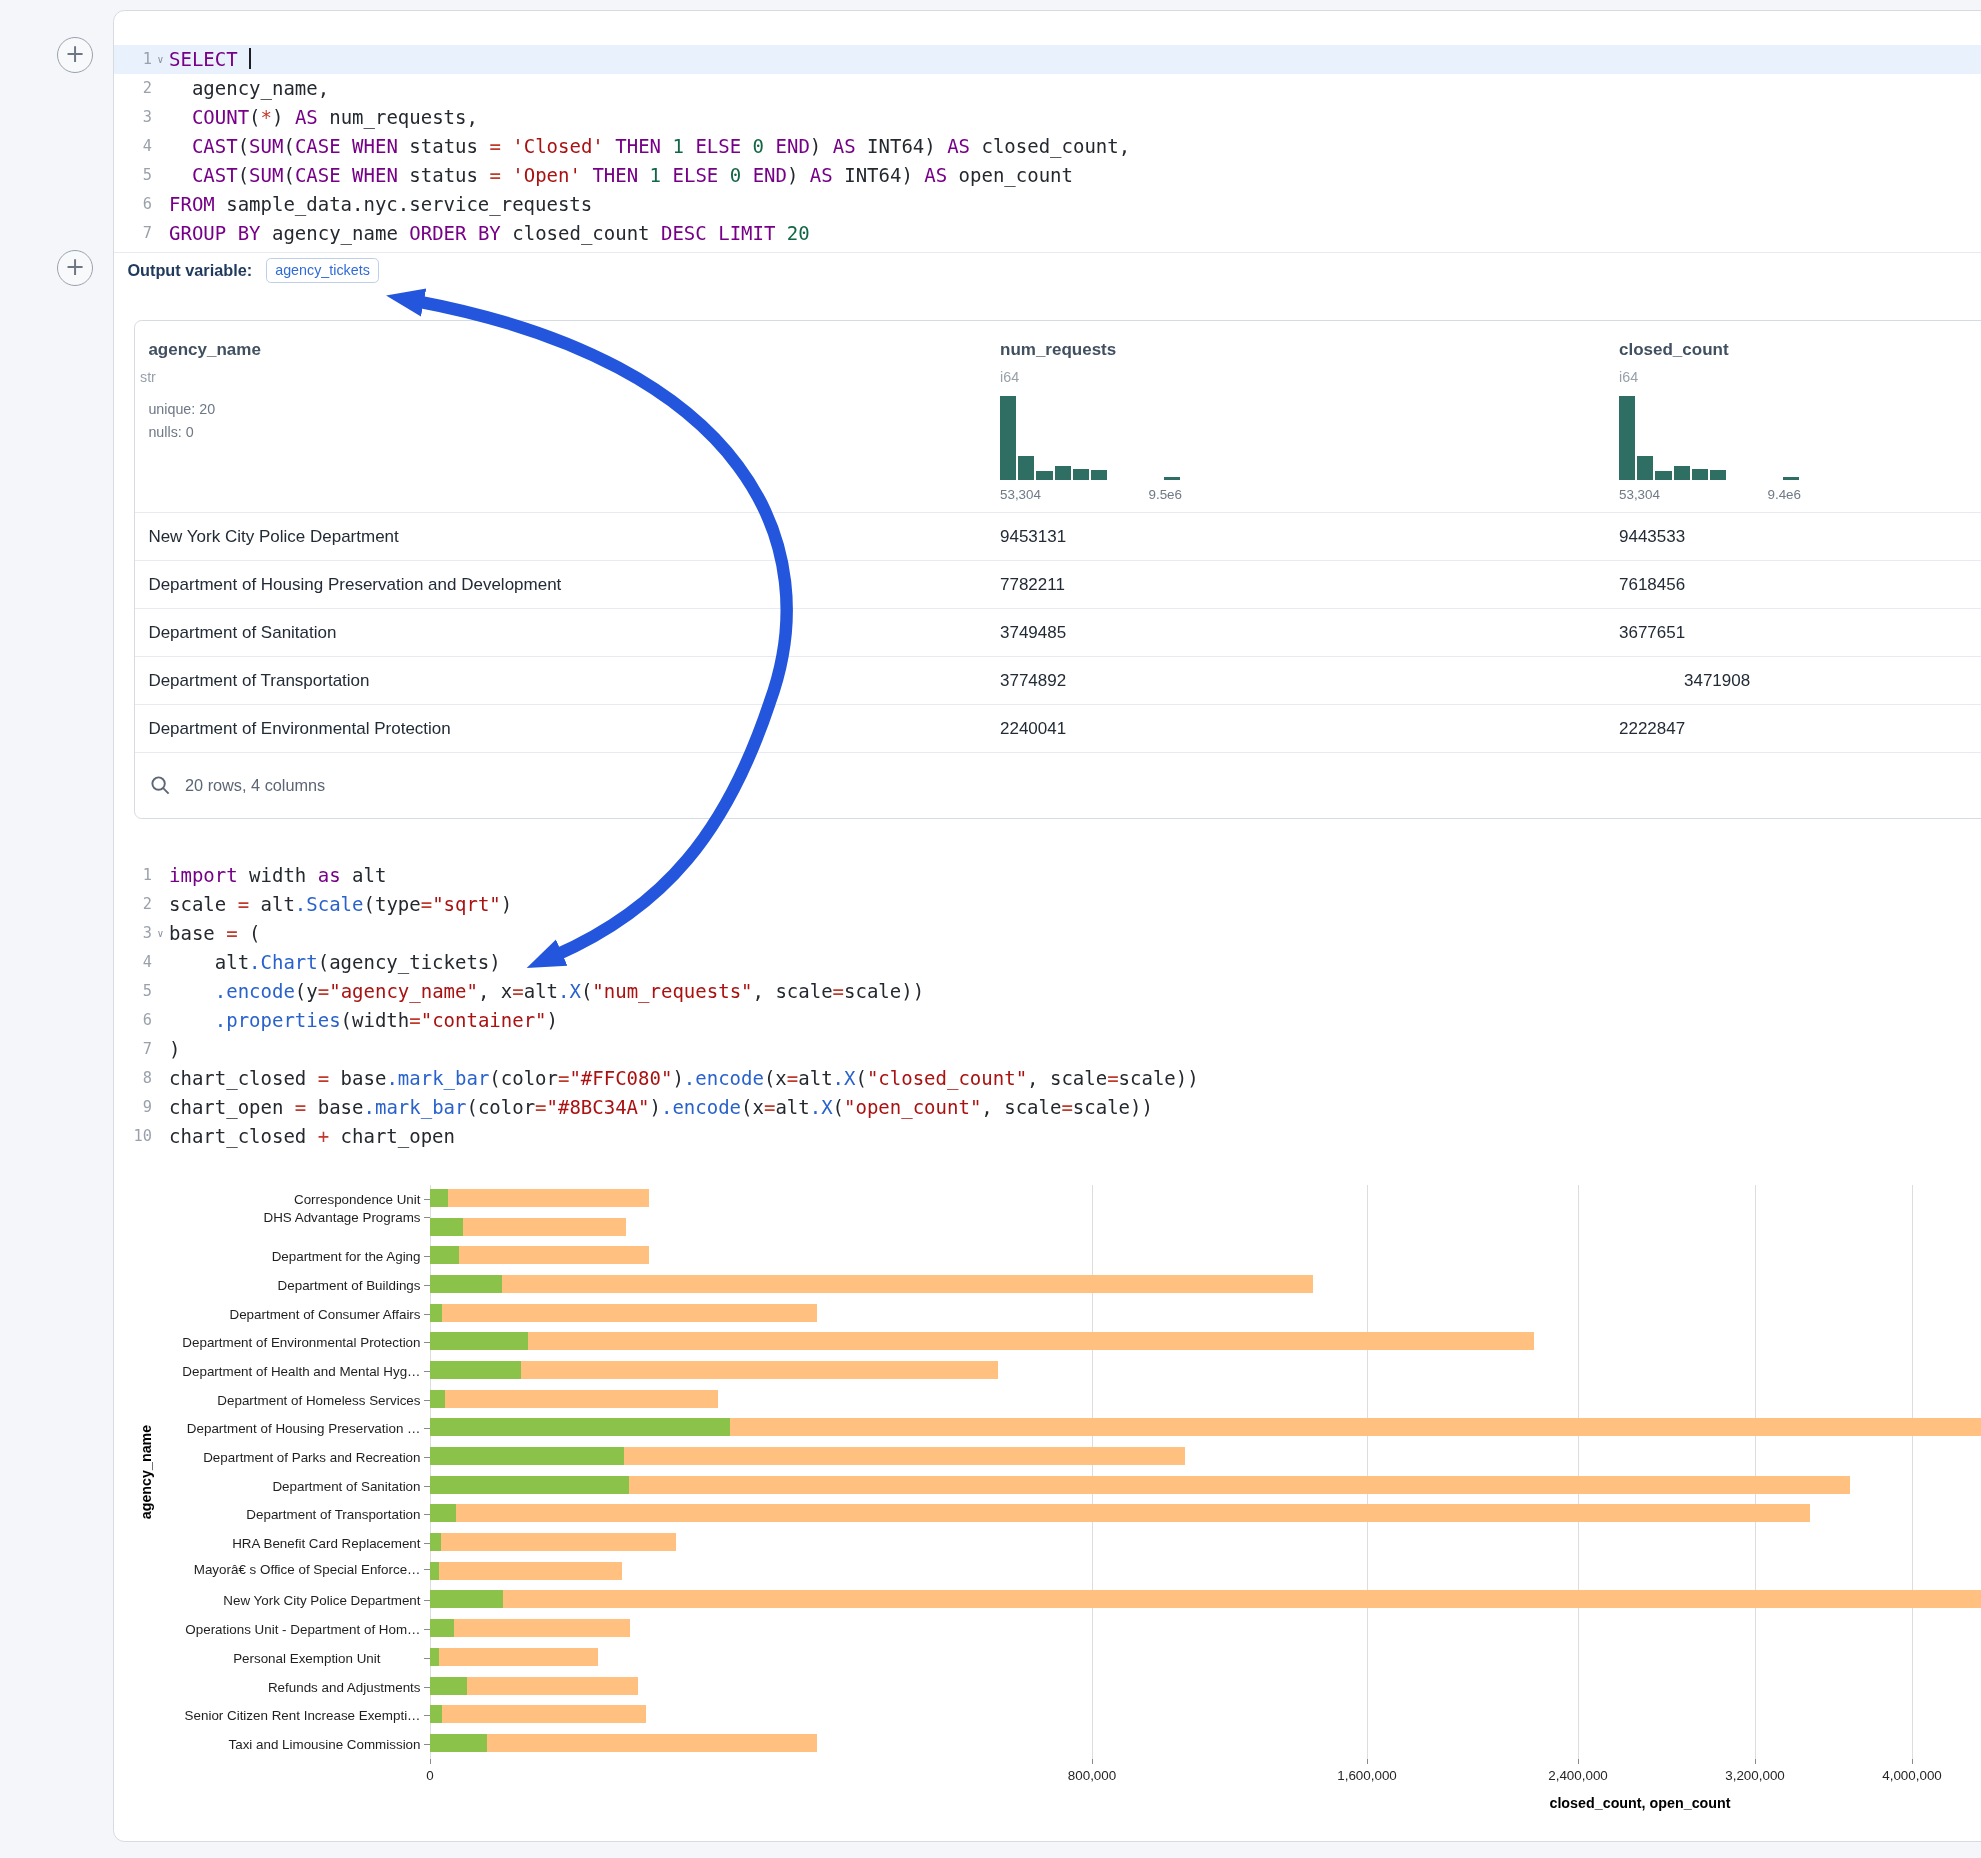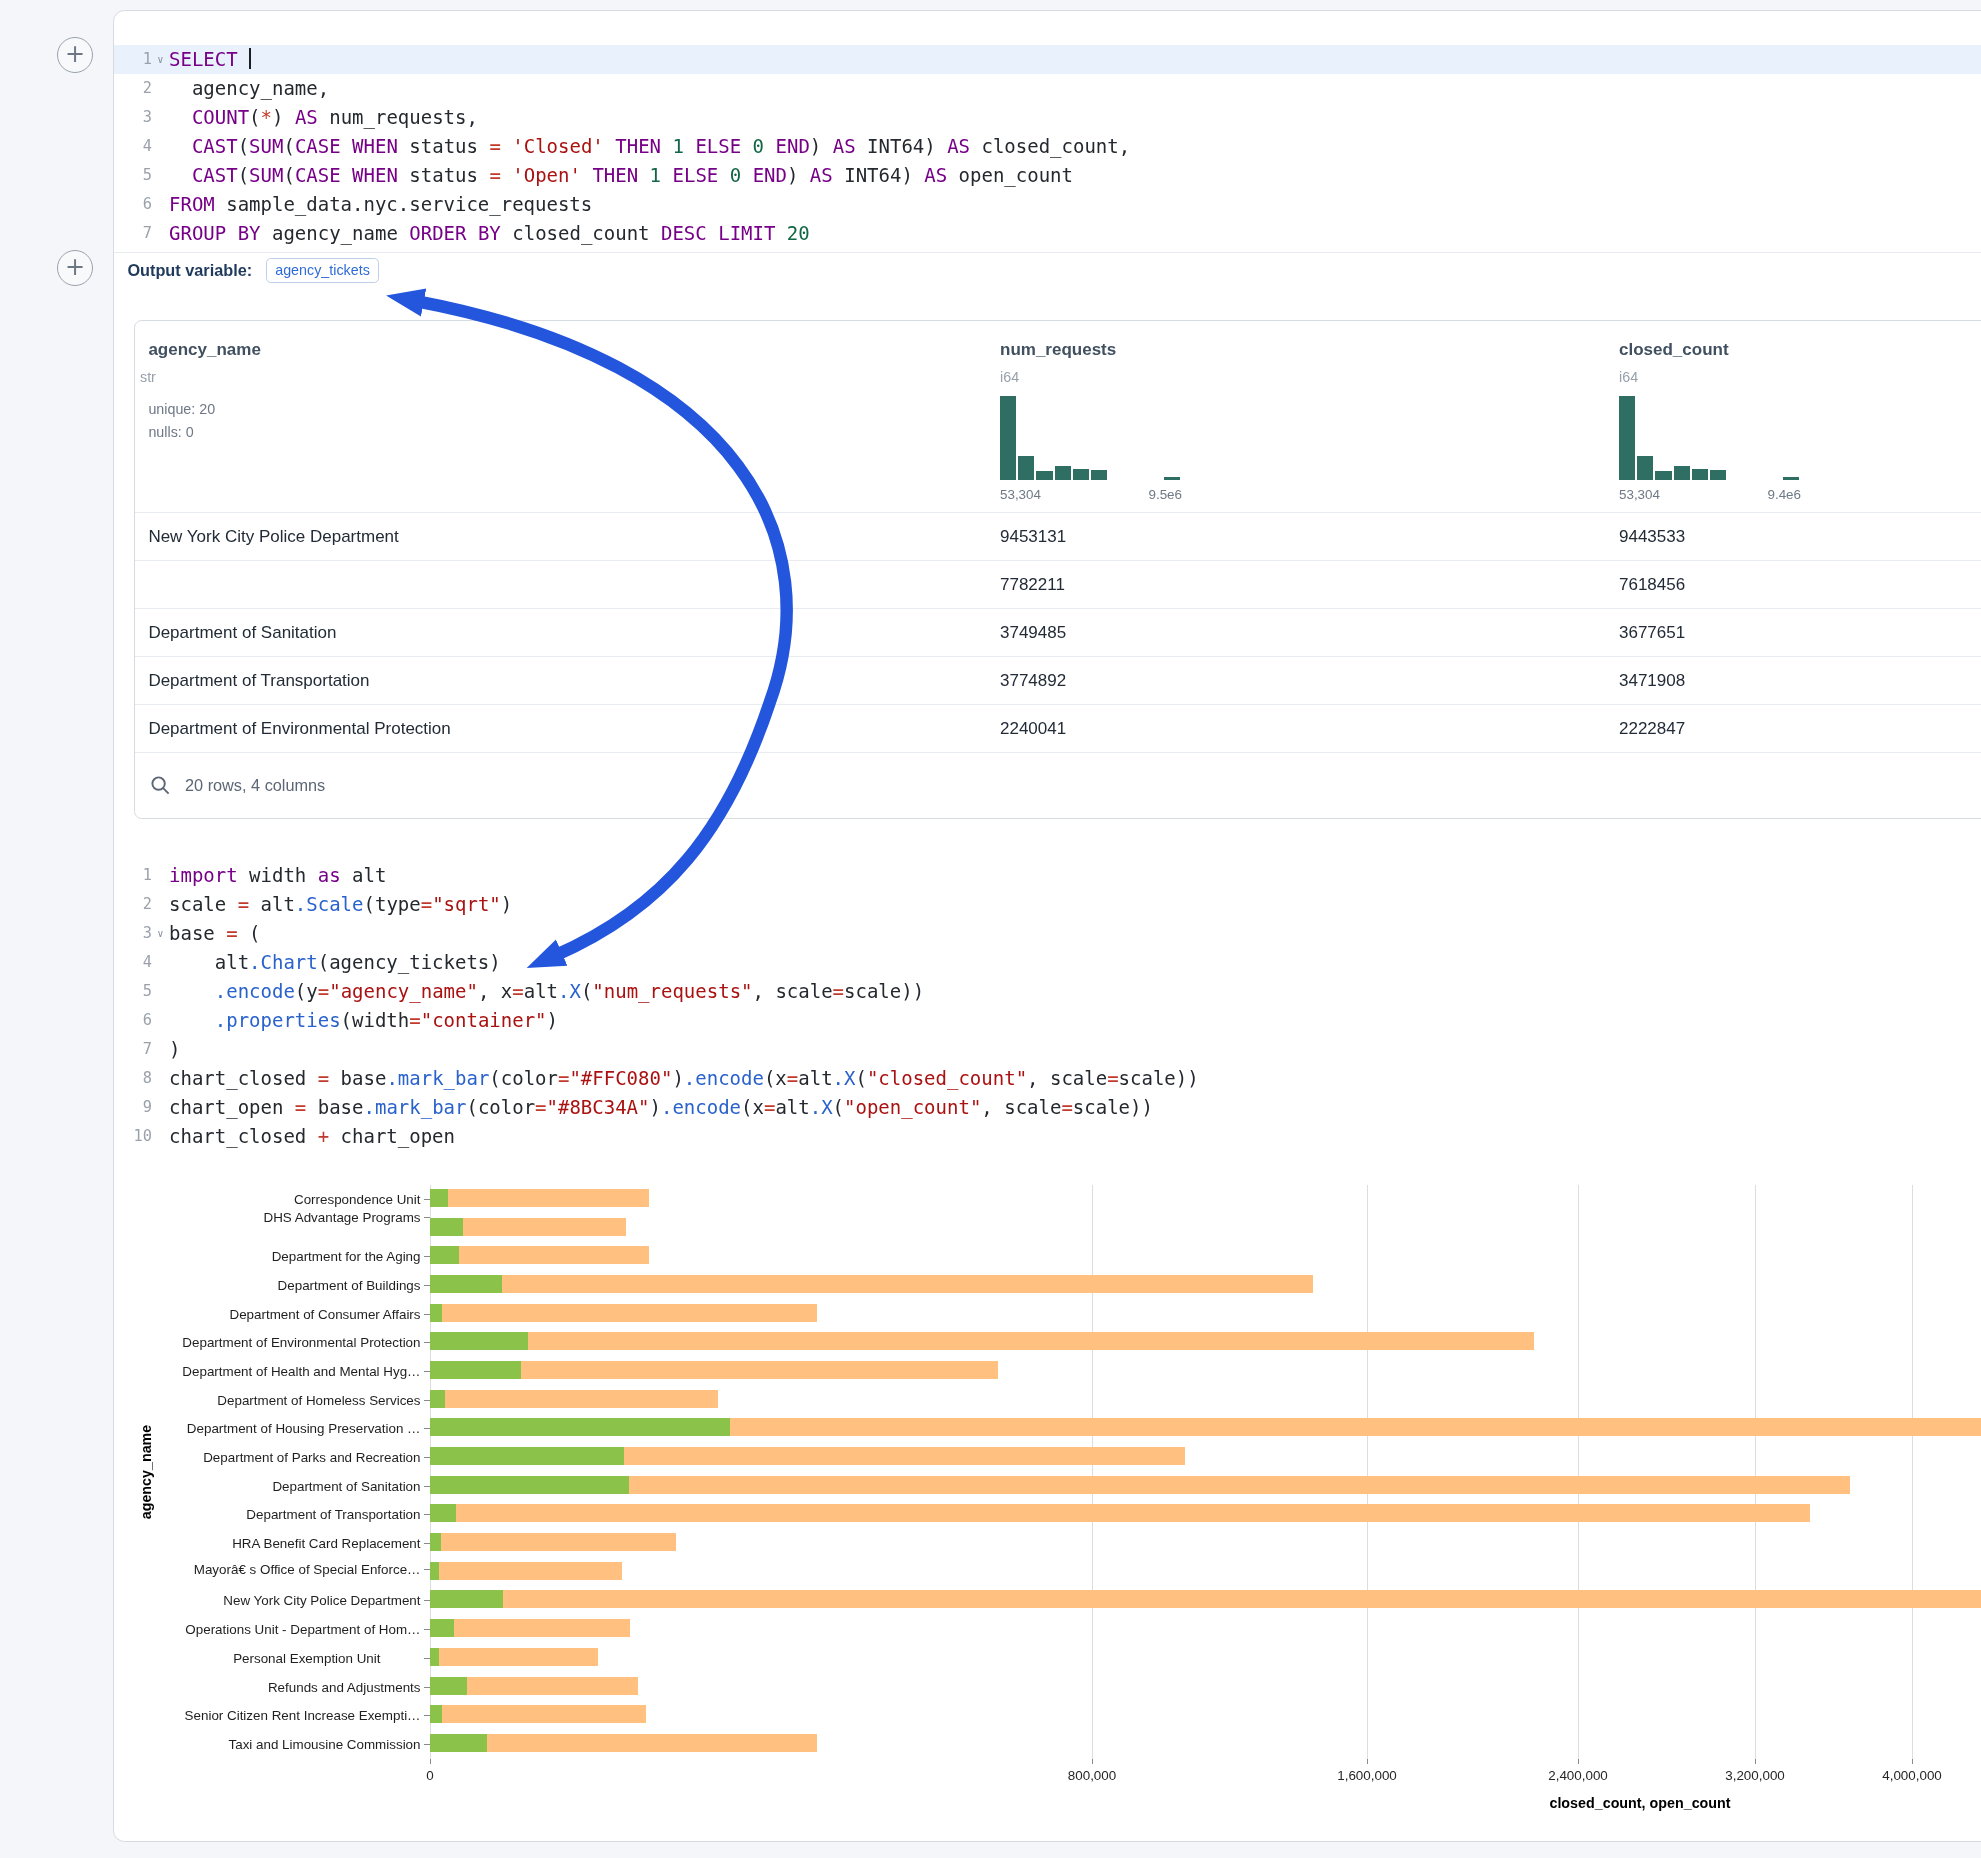--- a/index.html
+++ b/index.html
@@ -142,32 +142,33 @@
           <span class="range-max">9.4e6</span>
         </div>
       </div>
     <div id="tbody">
         <div class="trow">
           <span class="tcell" style="left: 13.4px;">New York City Police Department</span>
           <span class="tcell" style="left: 865px;">9453131</span>
           <span class="tcell" style="left: 1484px;">9443533</span>
         </div>
         <div class="trow">
+          <span class="tcell" style="left: 13.4px;">Department of Housing Preservation and Development</span>
           <span class="tcell" style="left: 865px;">7782211</span>
           <span class="tcell" style="left: 1484px;">7618456</span>
         </div>
         <div class="trow">
           <span class="tcell" style="left: 13.4px;">Department of Sanitation</span>
           <span class="tcell" style="left: 865px;">3749485</span>
           <span class="tcell" style="left: 1484px;">3677651</span>
         </div>
         <div class="trow">
           <span class="tcell" style="left: 13.4px;">Department of Transportation</span>
           <span class="tcell" style="left: 865px;">3774892</span>
-          <span class="tcell" style="left: 1484px;">3471908</span>
+          <span class="tcell" style="left: 1549px;">3471908</span>
         </div>
         <div class="trow">
           <span class="tcell" style="left: 13.4px;">Department of Environmental Protection</span>
           <span class="tcell" style="left: 865px;">2240041</span>
           <span class="tcell" style="left: 1484px;">2222847</span>
         </div>
       </div>
     <div class="tfoot">
       <span class="search-icon">
         <svg width="21" height="21" viewBox="0 0 22 22" fill="none" stroke="currentColor" stroke-width="2">

